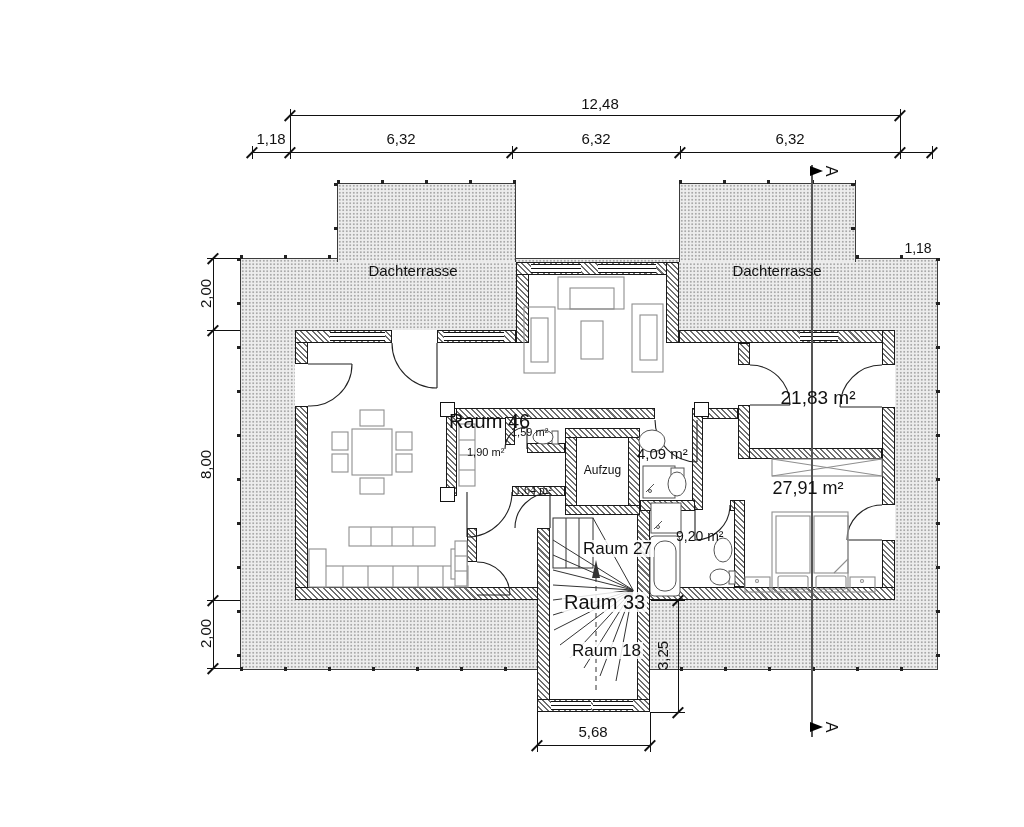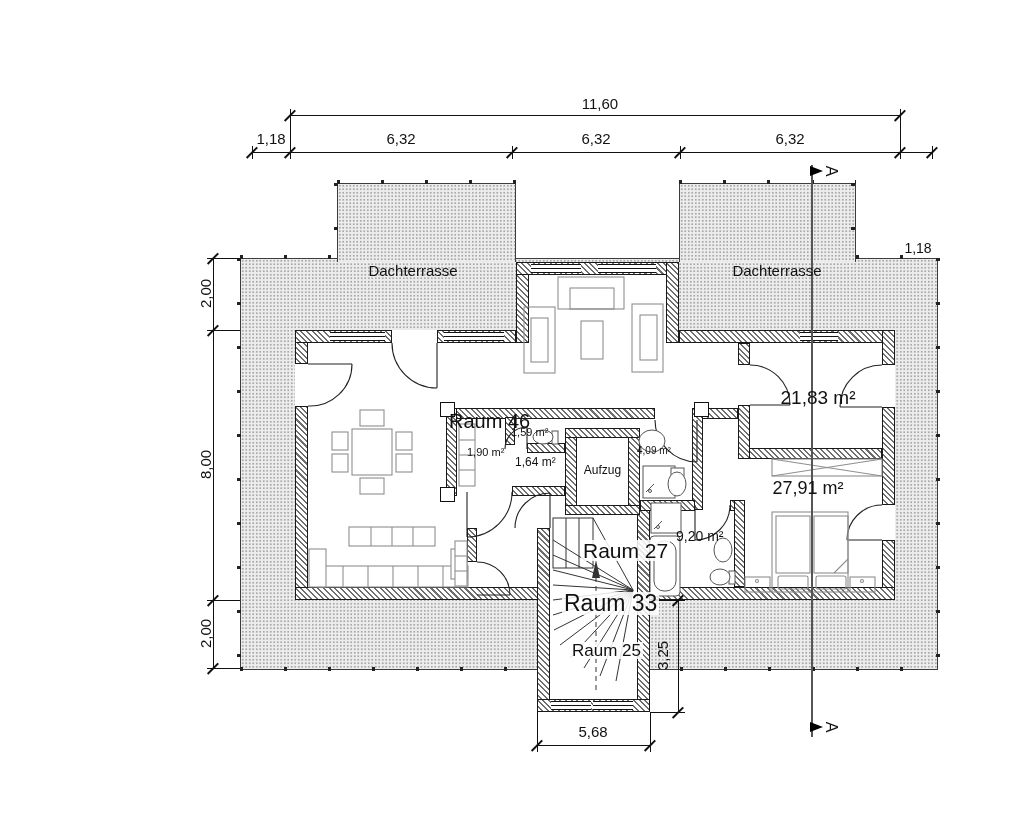--- a/index.html
+++ b/index.html
@@ -263,40 +263,40 @@
   <div class="abs tickh" style="left:672px;top:600px;"></div>
   <div class="abs ticks" style="left:677px;top:593px;"></div>
   <div class="abs tickh" style="left:672px;top:712px;"></div>
   <div class="abs ticks" style="left:677px;top:705px;"></div>
 
   <div class="abs tickv" style="left:537px;top:739px;"></div>
   <div class="abs ticks" style="left:536px;top:738px;"></div>
   <div class="abs tickv" style="left:650px;top:739px;"></div>
   <div class="abs ticks" style="left:649px;top:738px;"></div>
 
-  <div class="lbl ctr" style="left:555px;top:96px;width:90px;font-size:15px;">11,60</div>
+  <div class="lbl ctr" style="left:555px;top:96px;width:90px;font-size:15px;">12,48</div>
   <div class="lbl ctr" style="left:248px;top:131px;width:46px;font-size:15px;">1,18</div>
   <div class="lbl ctr" style="left:366px;top:131px;width:70px;font-size:15px;">6,32</div>
   <div class="lbl ctr" style="left:561px;top:131px;width:70px;font-size:15px;">6,32</div>
   <div class="lbl ctr" style="left:755px;top:131px;width:70px;font-size:15px;">6,32</div>
   <div class="lbl ctr rot-l" style="left:175px;top:286px;width:60px;font-size:15px;">2,00</div>
   <div class="lbl ctr rot-l" style="left:175px;top:457px;width:60px;font-size:15px;">8,00</div>
   <div class="lbl ctr rot-l" style="left:175px;top:626px;width:60px;font-size:15px;">2,00</div>
   <div class="lbl ctr" style="left:896px;top:241px;width:44px;font-size:14px;">1,18</div>
   <div class="lbl ctr rot-l" style="left:632px;top:648px;width:60px;font-size:15px;">3,25</div>
   <div class="lbl ctr" style="left:558px;top:724px;width:70px;font-size:15px;">5,68</div>
 
   <div class="lbl ctr" style="left:353px;top:263px;width:120px;font-size:15px;">Dachterrasse</div>
   <div class="lbl ctr" style="left:716px;top:263px;width:122px;font-size:15px;">Dachterrasse</div>
   <div class="lbl" style="left:449px;top:411px;font-size:20px;">Raum 46</div>
   <div class="lbl" style="left:511px;top:427px;font-size:11px;">1,59 m²</div>
   <div class="lbl" style="left:467px;top:447px;font-size:11px;">1,90 m²</div>
-  <div class="lbl" style="left:515px;top:456px;font-size:12px;">1,64 m²</div>
+  <div class="lbl" style="left:515px;top:484px;font-size:12px;font-family:Liberation Serif, serif;">1,64 m²</div>
   <div class="lbl ctr" style="left:576px;top:464px;width:53px;font-size:12px;">Aufzug</div>
-  <div class="lbl" style="left:637px;top:446px;font-size:10px;">4,09 m²</div>
+  <div class="lbl" style="left:637px;top:446px;font-size:15px;">4,09 m²</div>
   <div class="lbl ctr" style="left:766px;top:388px;width:104px;font-size:19px;">21,83 m²</div>
   <div class="lbl ctr" style="left:756px;top:479px;width:104px;font-size:18px;">27,91 m²</div>
   <div class="lbl" style="left:676px;top:529px;font-size:14px;">9,20 m²</div>
-  <div class="lbl halo" style="left:581px;top:540px;font-size:21px;">Raum 27</div>
-  <div class="lbl halo" style="left:562px;top:592px;font-size:23px;">Raum 33</div>
-  <div class="lbl halo" style="left:570px;top:642px;font-size:17px;">Raum 25</div>
+  <div class="lbl halo" style="left:581px;top:540px;font-size:17px;">Raum 27</div>
+  <div class="lbl halo" style="left:562px;top:592px;font-size:20px;">Raum 33</div>
+  <div class="lbl halo" style="left:570px;top:642px;font-size:17px;">Raum 18</div>
 
 </div>
 
 </body></html>

